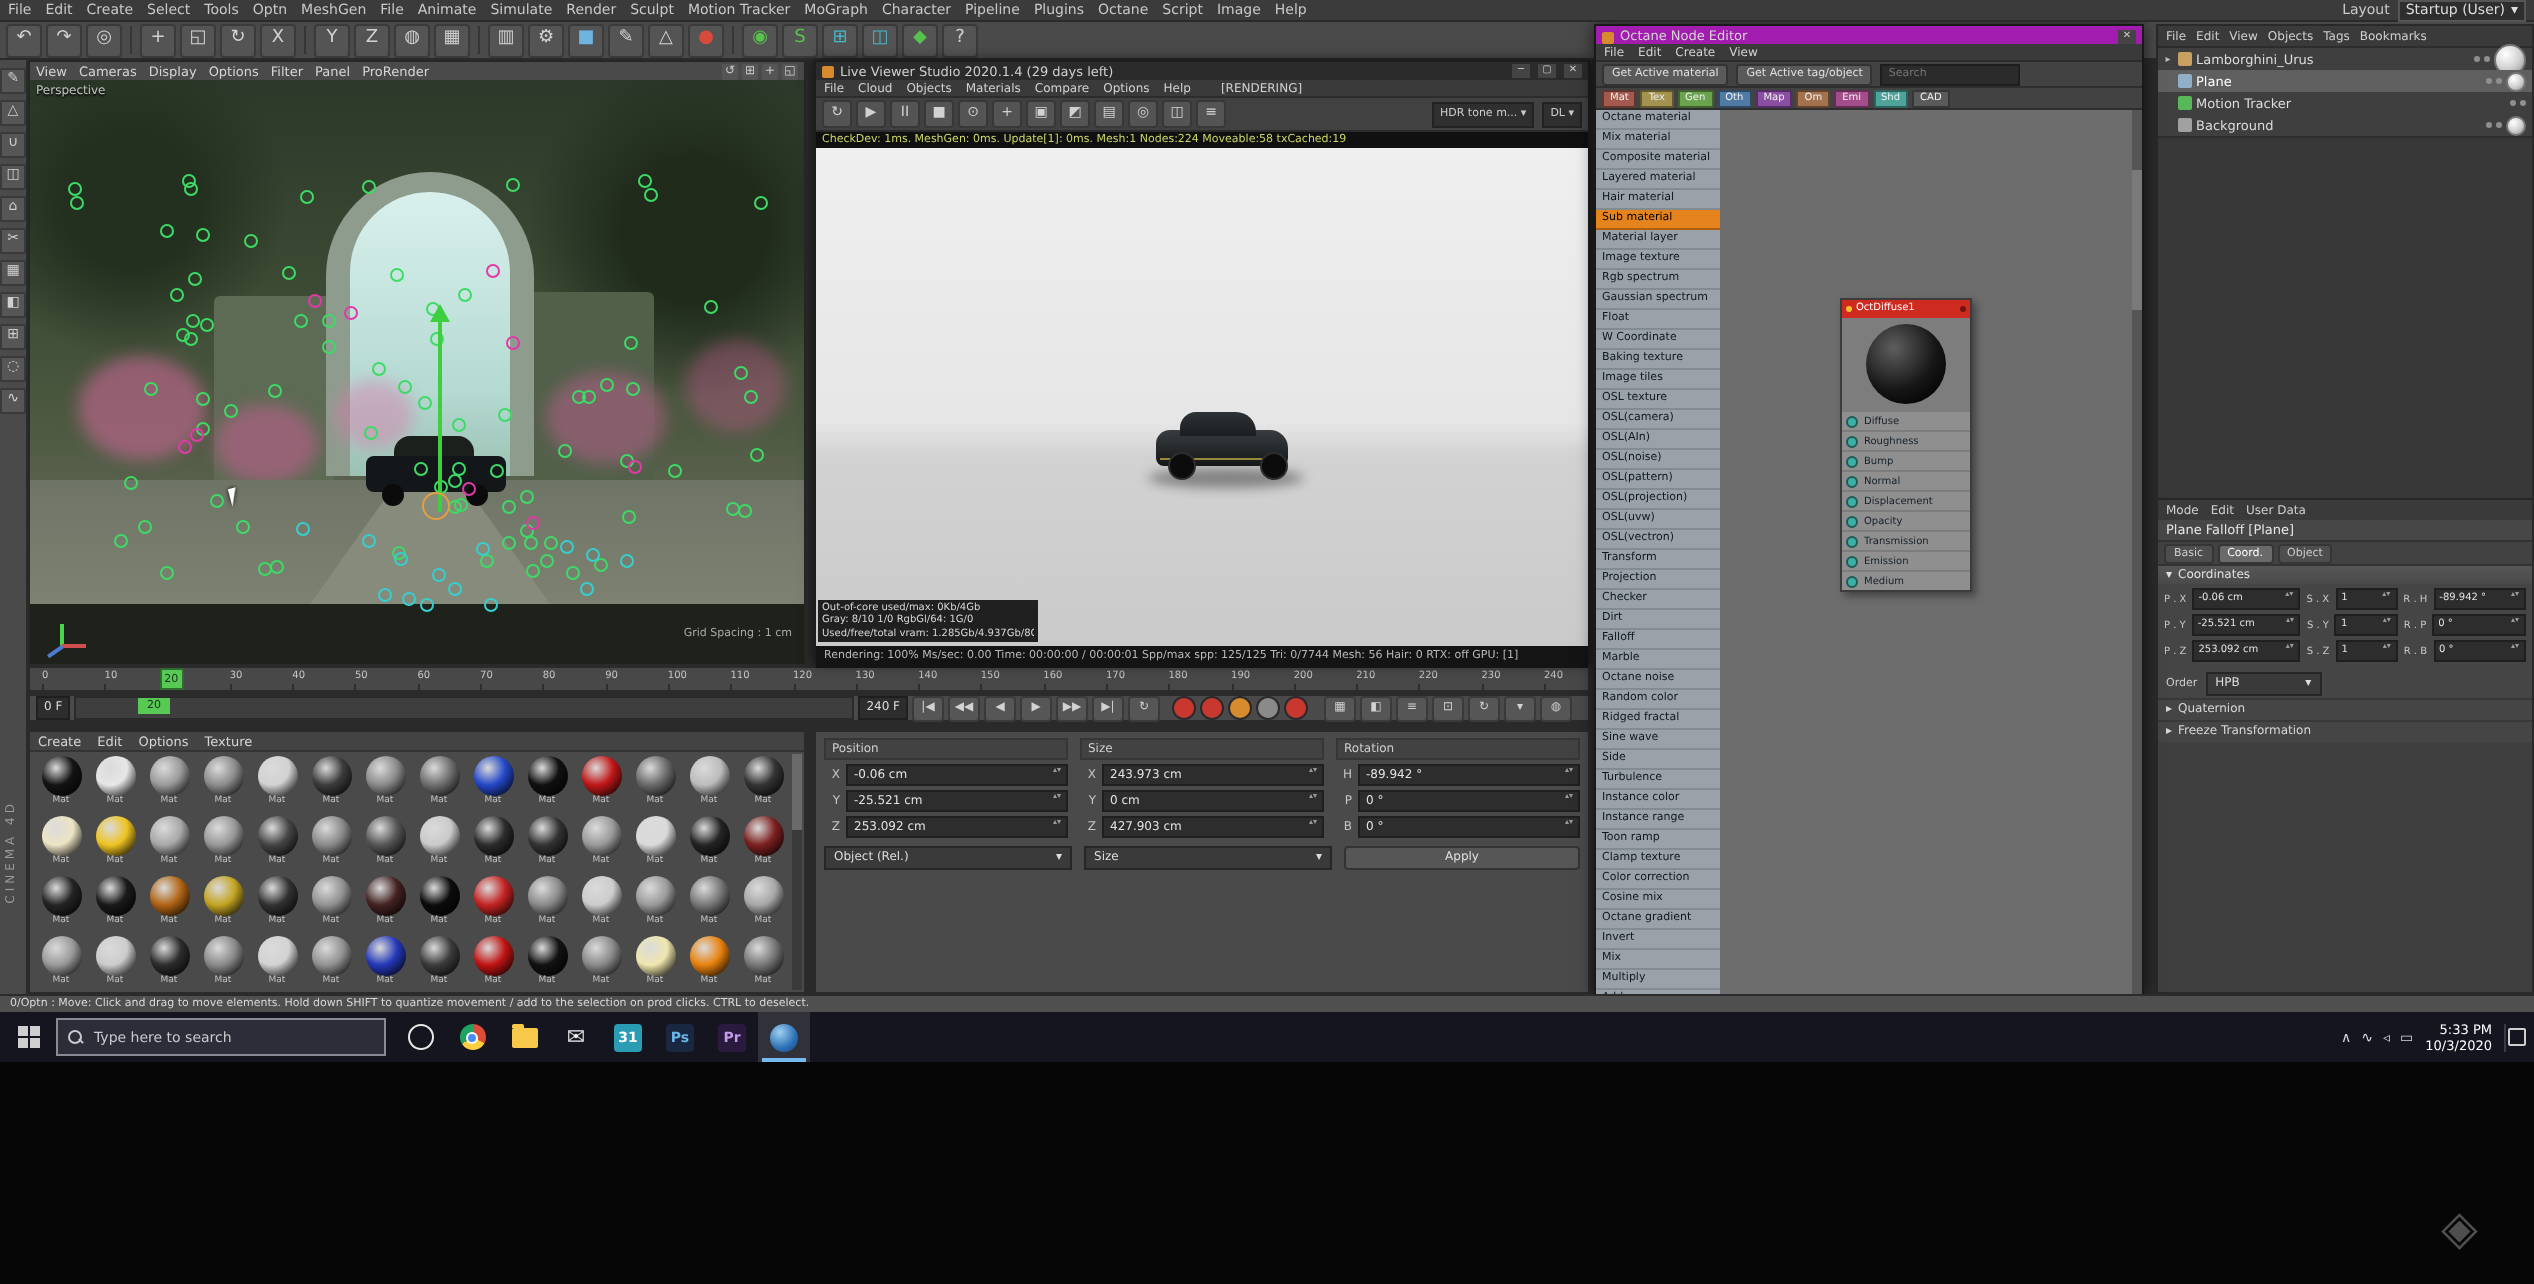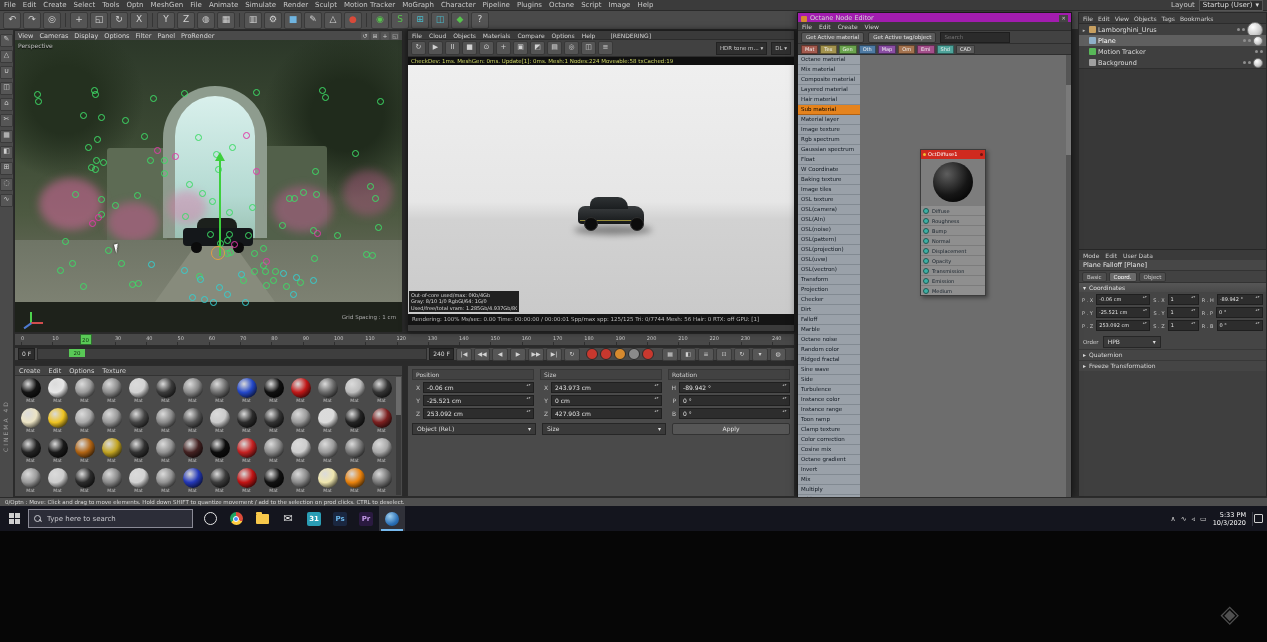--- a/index.html
+++ b/index.html
@@ -786,20 +786,27 @@
         </div>
       <div class="dropdown" style="width:116px">
           <span>Size</span>
           <span>▾</span>
         </div>
       <div class="btn" style="width:118px">Apply</div>
     </div>
   </div>
 
   <div id="liveviewer">
+    <div class="lv-title">
+      <span style="width:6px;height:6px;background:#d78a2e;border-radius:1px;"></span>
+      <span class="nw" style="flex:1">Live Viewer Studio 2020.1.4 (29 days left)</span>
+      <span class="lv-wbtn">─</span>
+      <span class="lv-wbtn">▢</span>
+      <span class="lv-wbtn">✕</span>
+    </div>
     <div class="lv-menus" id="lv-menus">
         <span>File</span>
         <span>Cloud</span>
         <span>Objects</span>
         <span>Materials</span>
         <span>Compare</span>
         <span>Options</span>
         <span>Help</span>
         <span style="margin-left: 8px;">[RENDERING]</span>
       </div>

